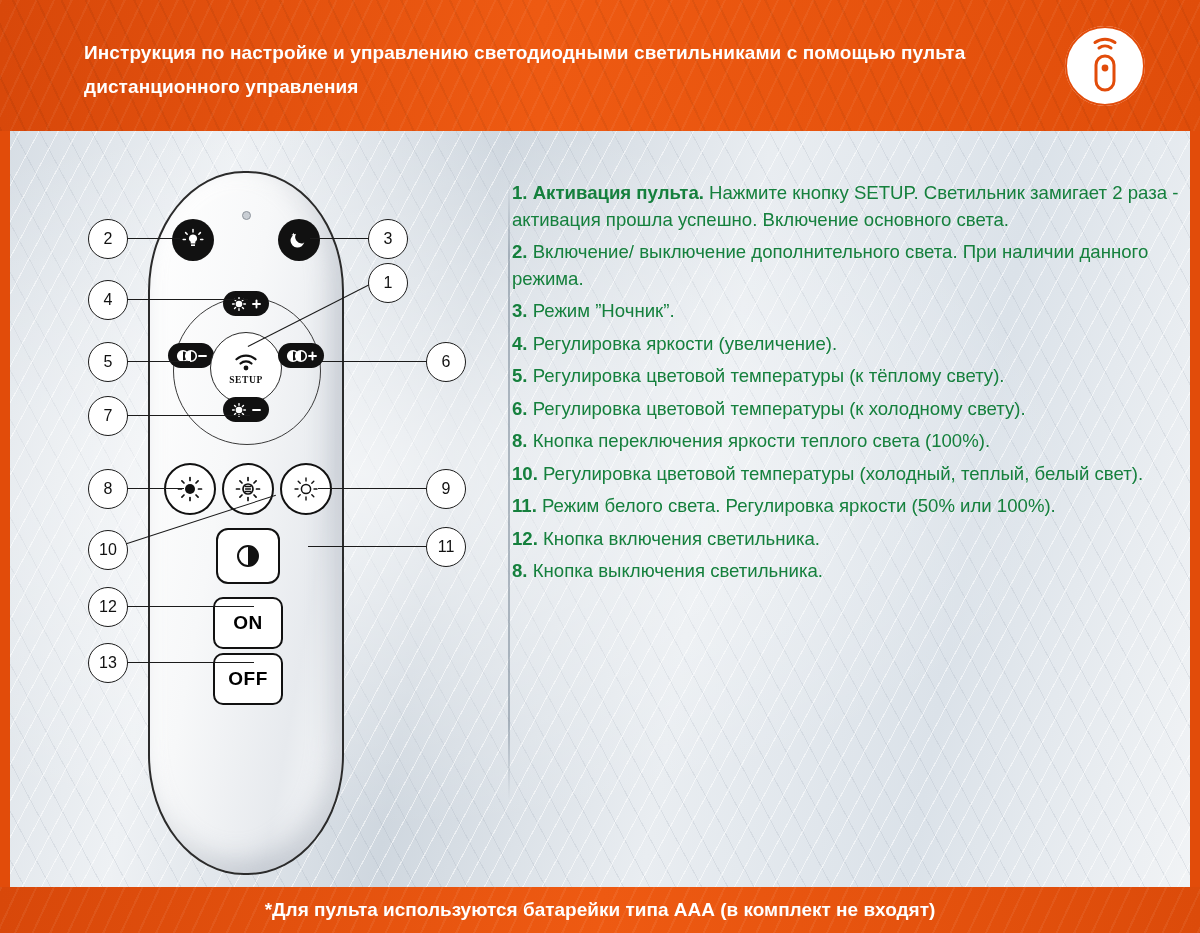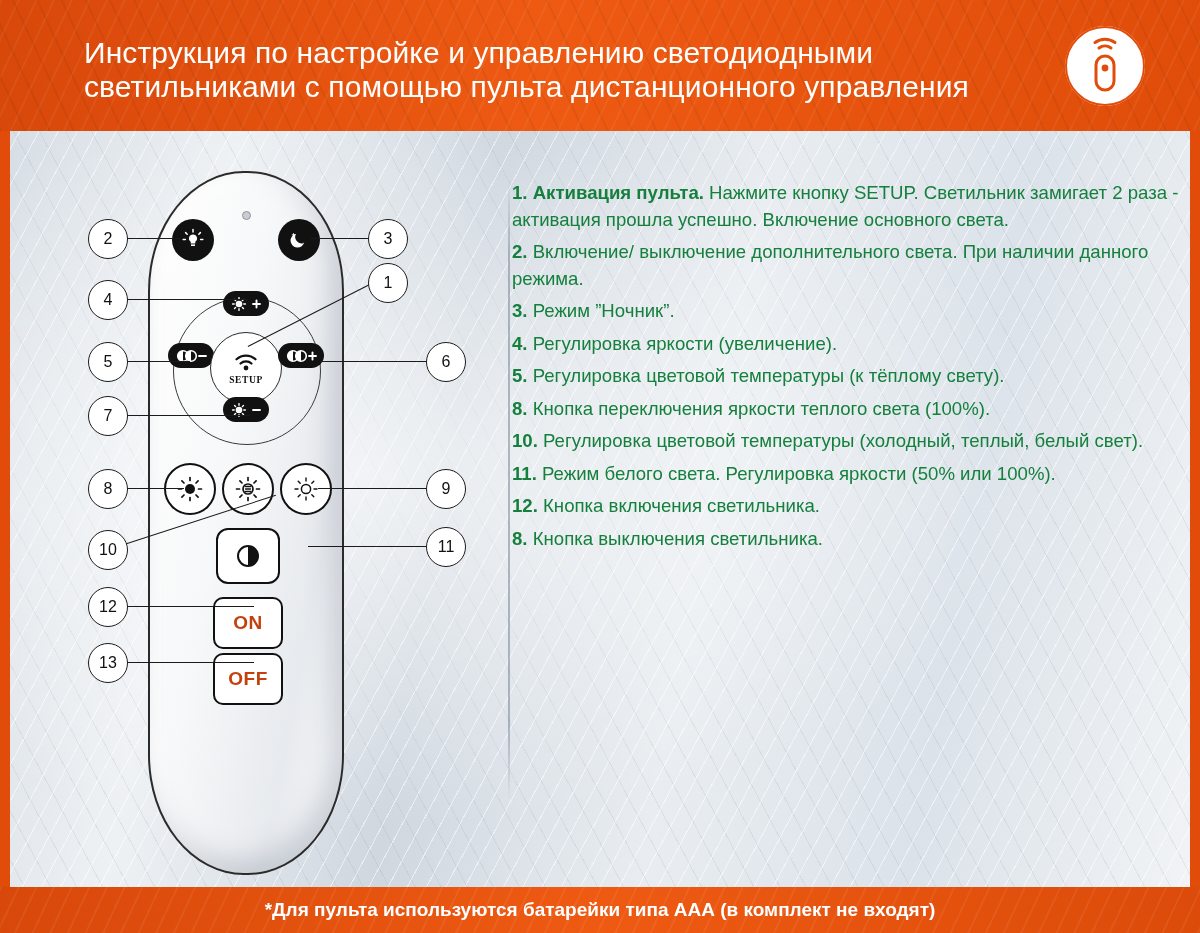--- a/index.html
+++ b/index.html
@@ -16,21 +16,21 @@
     position:absolute;left:0;top:0;width:1200px;height:131px;
     background:#e24c0a;
     background-image:
       repeating-linear-gradient(115deg, rgba(255,255,255,.05) 0 2px, rgba(0,0,0,0) 2px 16px),
       repeating-linear-gradient(65deg, rgba(0,0,0,.05) 0 2px, rgba(0,0,0,0) 2px 22px),
       linear-gradient(90deg,#d8480a 0%, #ee5a12 45%, #e04d0a 100%);
     overflow:hidden;
   }
   .header-title{
     position:absolute;left:84px;top:36px;width:930px;
-    color:#ffffff;font-size:30px;font-weight:normal;line-height:34px;
+    color:#ffffff;font-size:19px;font-weight:bold;line-height:34px;
     letter-spacing:.1px;
   }
   .header-badge{
     position:absolute;right:55px;top:26px;width:80px;height:80px;border-radius:50%;
     background:#ffffff;
   }
   .header-badge svg{position:absolute;left:0;top:0;}
 
   
   .body-bg{
@@ -97,21 +97,21 @@
     width:70px;height:70px;border-radius:50%;
     background:#fff;border:1.5px solid #2b2b2b;color:#111;
     flex-direction:column;
   }
   .btn.square{
     width:60px;height:52px;border-radius:12px;
     background:#fff;border:2px solid #111;color:#111;
   }
   .btn.onoff{
     width:66px;height:48px;border-radius:10px;
-    background:#fff;border:2px solid #111;color:#c2410c;
+    background:#fff;border:2px solid #111;color:#000000;
     font-size:19px;font-weight:bold;letter-spacing:.5px;
   }
   .btn.outline-round{
     width:48px;height:48px;border-radius:50%;
     background:#fff;border:2px solid #111;color:#111;
   }
   .setup-label{font-size:9.5px;font-weight:bold;letter-spacing:.6px;margin-top:2px;}
 
   
   .callout{
@@ -391,20 +391,24 @@
     </div>
     <div class="para">
       <b>4.</b>
       <span>Регулировка яркости (увеличение).</span>
     </div>
     <div class="para">
       <b>5.</b>
       <span>Регулировка цветовой температуры (к тёплому свету).</span>
     </div>
     <div class="para">
+      <b>6.</b>
+      <span>Регулировка цветовой температуры (к холодному свету).</span>
+    </div>
+    <div class="para">
       <b>8.</b>
       <span>Кнопка переключения яркости теплого света (100%).</span>
     </div>
     <div class="para">
       <b>10.</b>
       <span>Регулировка цветовой температуры (холодный, теплый, белый свет).</span>
     </div>
     <div class="para">
       <b>11.</b>
       <span>Режим белого света. Регулировка яркости (50% или 100%).</span>

